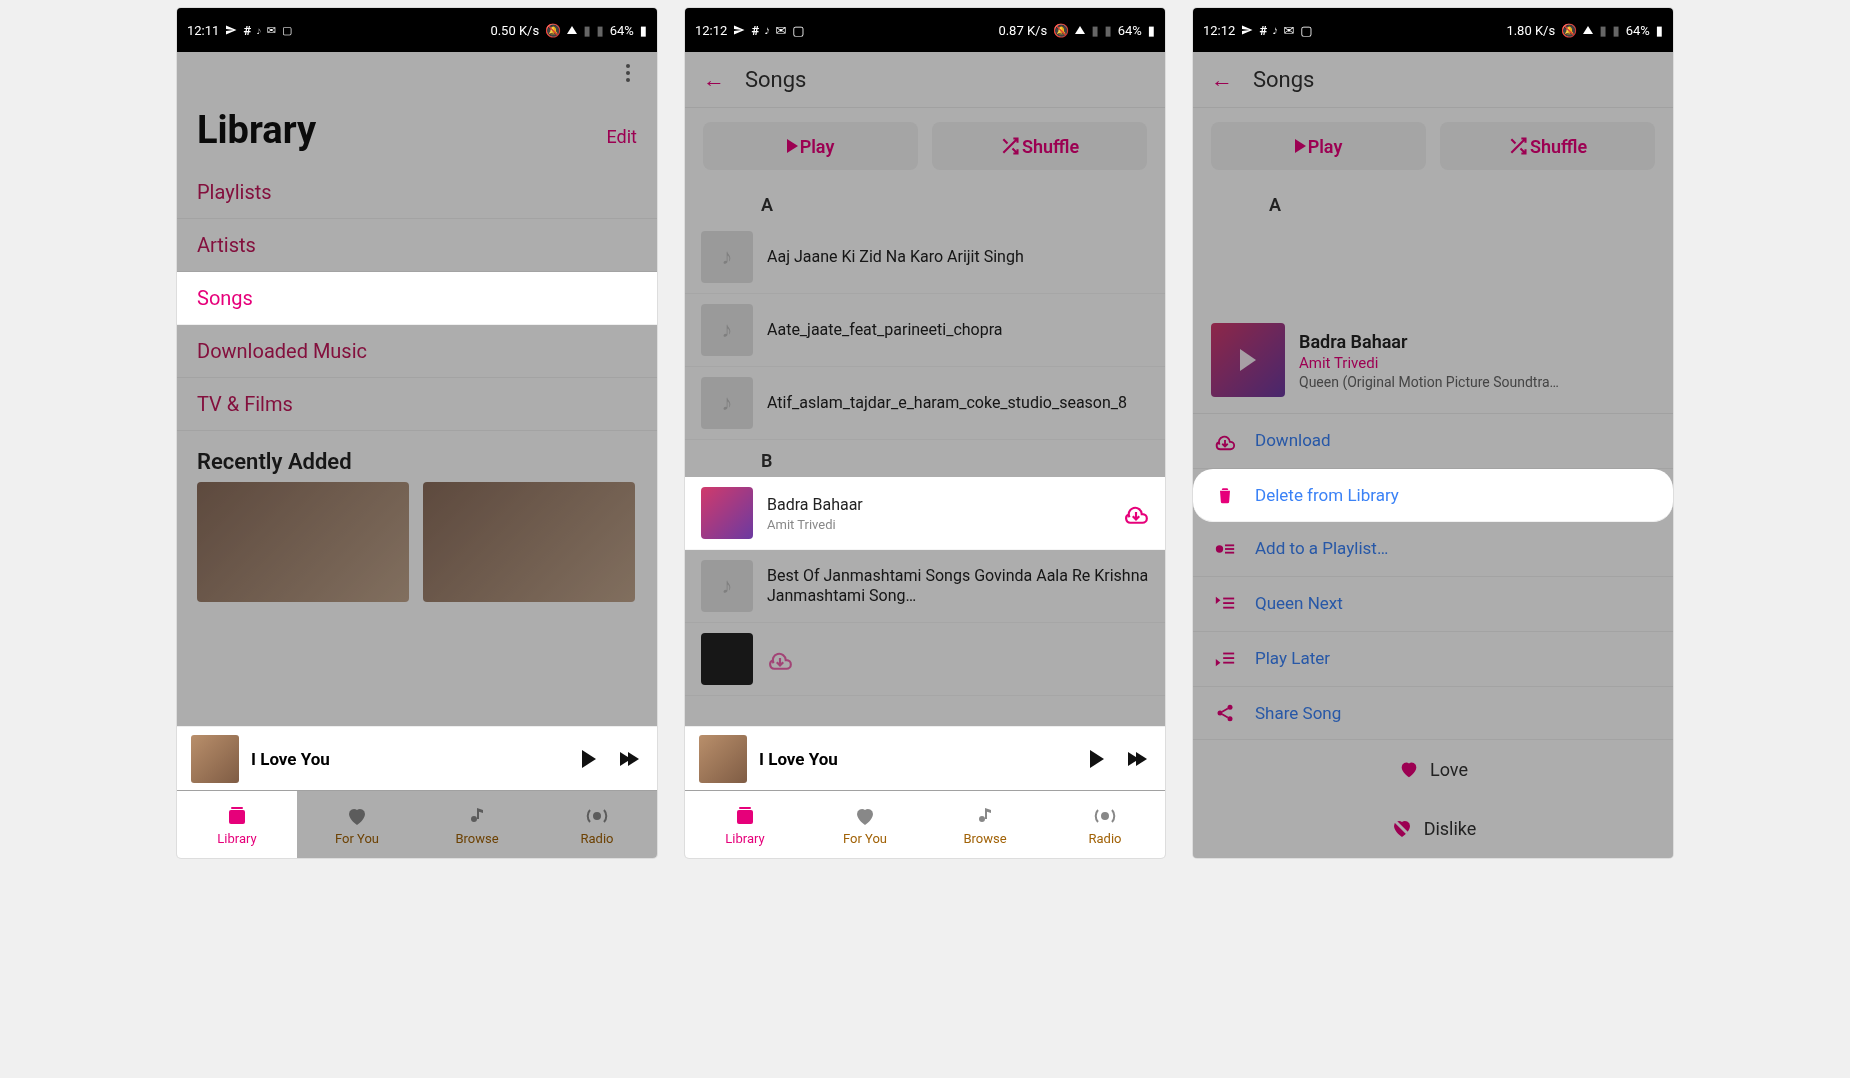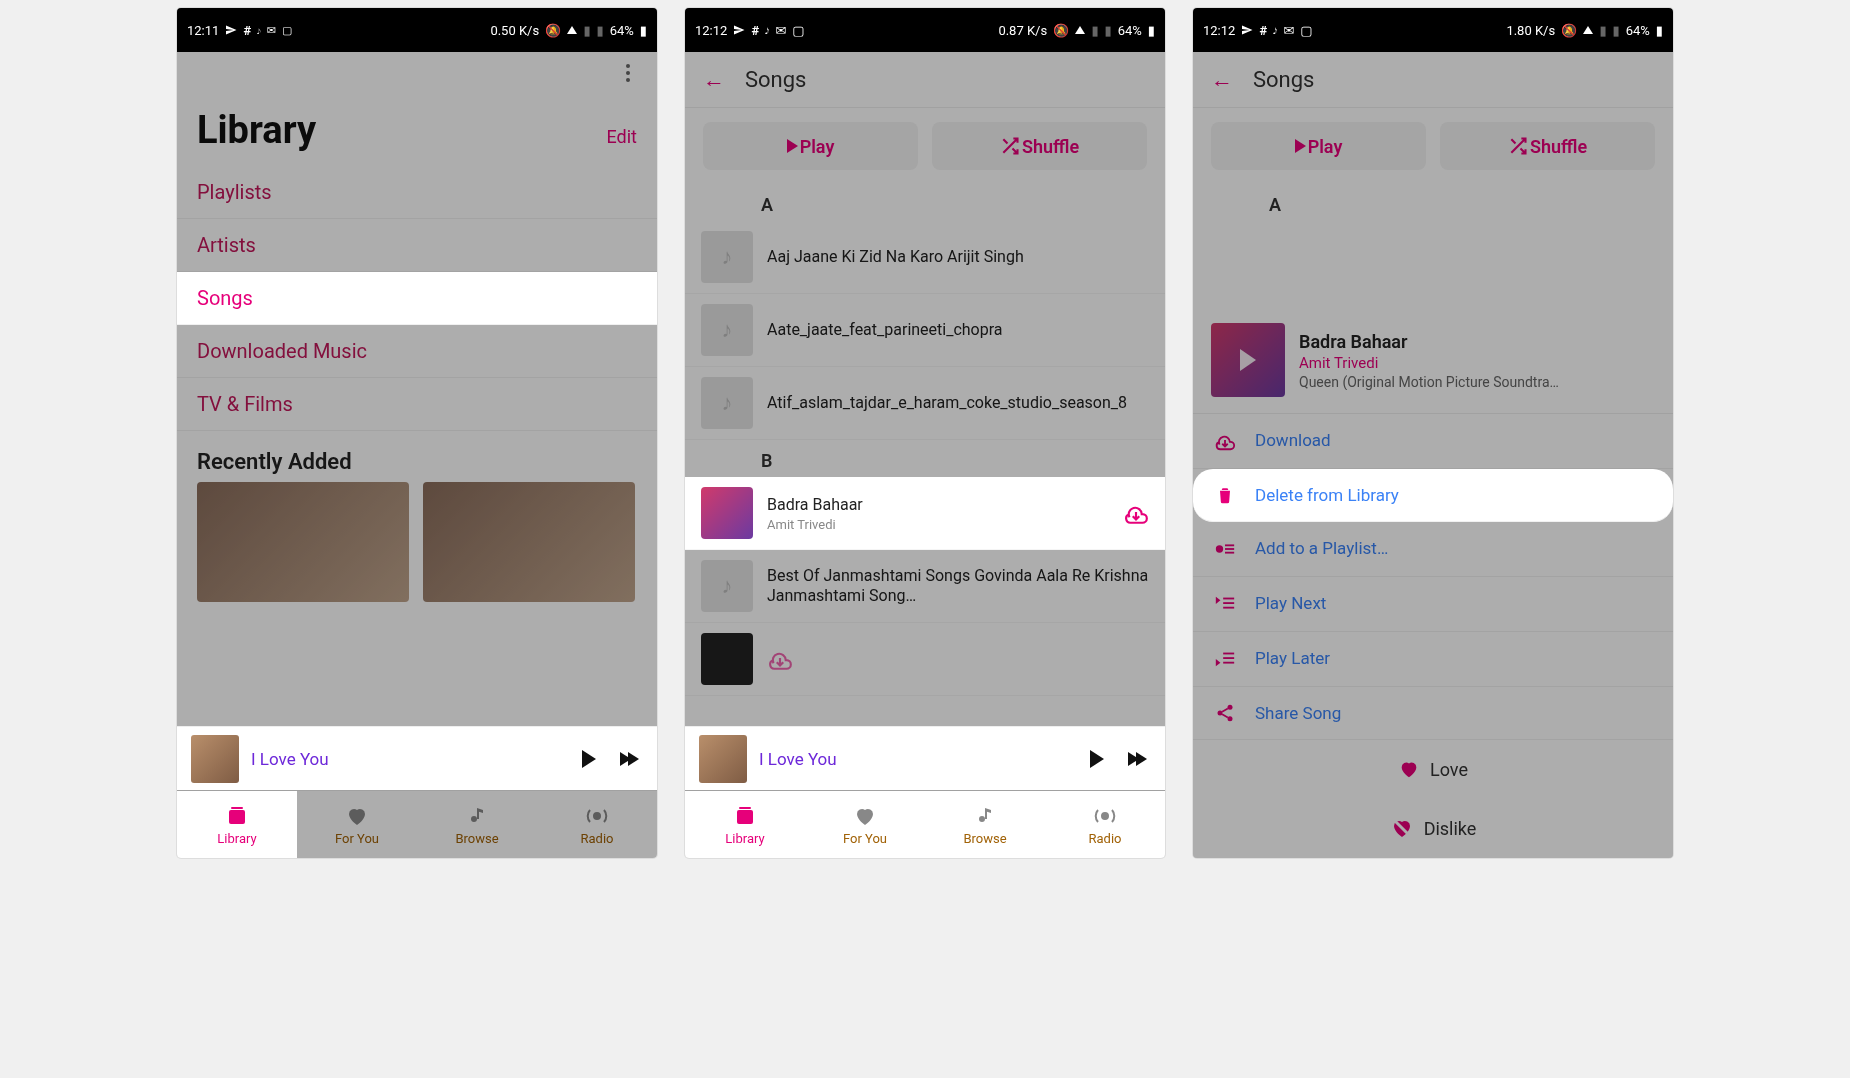--- a/index.html
+++ b/index.html
@@ -26,21 +26,21 @@
   .lib-section-list .lib-item { padding: 14px 20px; font-size: 20px; color:#c2185b; border-bottom:1px solid rgba(0,0,0,0.06); }
   .lib-item.highlight { background:#fff; color:#e6007a; position:relative; z-index:20; }
   .recent-title { padding: 18px 20px 8px; font-size:22px; font-weight:600; color:#222; }
   .recent-row { display:flex; gap:14px; padding: 0 20px; }
   .recent-card { width: 212px; height: 120px; background: linear-gradient(135deg,#8a6d5c,#bfa48c); border-radius:4px; }
 
   
   .miniplayer { height: 64px; display:flex; align-items:center; padding: 0 14px; gap:12px; border-top:1px solid #eee; background:#fff; }
   .miniplayer.raised { position:relative; z-index:20; }
   .miniplayer .art { width:48px; height:48px; background:linear-gradient(135deg,#b98f6b,#7f5c44); border-radius:3px; }
-  .miniplayer .title { flex:1; font-size:17px; color:#6d28d9; }
+  .miniplayer .title { flex:1; font-size:17px; color:#000000;font-weight:bold; }
   .mp-btn { width:28px;height:28px; display:flex; align-items:center; justify-content:center; }
   .play-tri { width:0;height:0;border-left:14px solid #111;border-top:9px solid transparent;border-bottom:9px solid transparent;}
   .ff { display:flex; gap:-2px;}
   .ff .play-tri{ border-left-width:11px; border-top-width:7px;border-bottom-width:7px;}
 
   
   .bottomnav { height: 68px; display:flex; border-top:1px solid #eee; background:#fff; }
   .bottomnav .tab { flex:1; display:flex; flex-direction:column; align-items:center; justify-content:center; gap:3px; font-size:13px; color:#a16207; }
   .bottomnav .tab.active { color:#e6007a; }
   .bottomnav .tab.raised { position:relative; z-index:20; background:#fff; }
@@ -409,21 +409,21 @@
 
       <div class="sheet-item">
         <div class="sheet-icon">
           <svg width="22" height="22" viewBox="0 0 24 24" fill="#e6007a">
               <rect x="10" y="5" width="12" height="2"></rect>
               <rect x="10" y="10" width="12" height="2"></rect>
               <rect x="10" y="15" width="12" height="2"></rect>
               <path d="M2 4v8l5-4z"></path>
             </svg>
         </div>
-        <span>Play Next</span>
+        <span>Queen Next</span>
       </div>
 
       <div class="sheet-item">
         <div class="sheet-icon">
           <svg width="22" height="22" viewBox="0 0 24 24" fill="#e6007a">
               <rect x="10" y="5" width="12" height="2"></rect>
               <rect x="10" y="10" width="12" height="2"></rect>
               <rect x="10" y="15" width="12" height="2"></rect>
               <path d="M2 20v-8l5 4z"></path>
             </svg>

